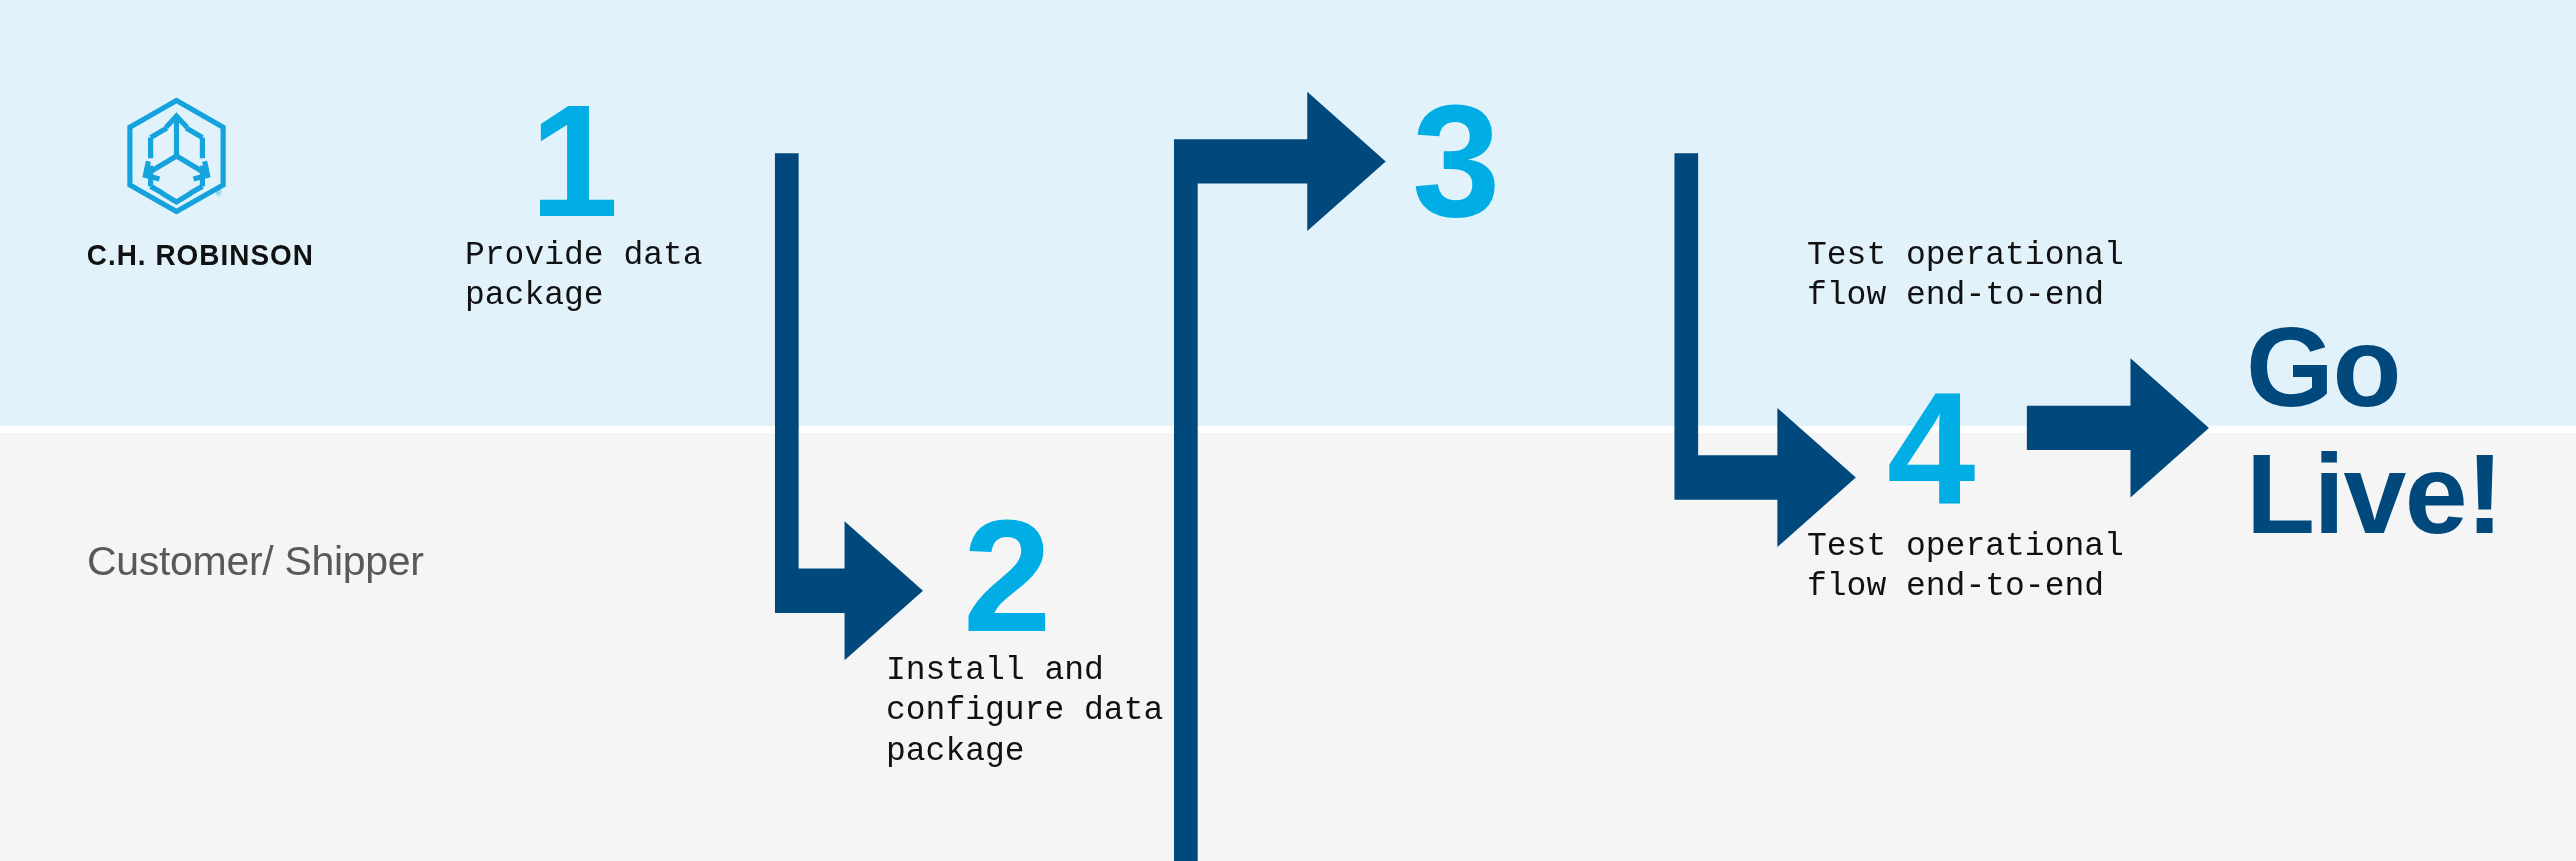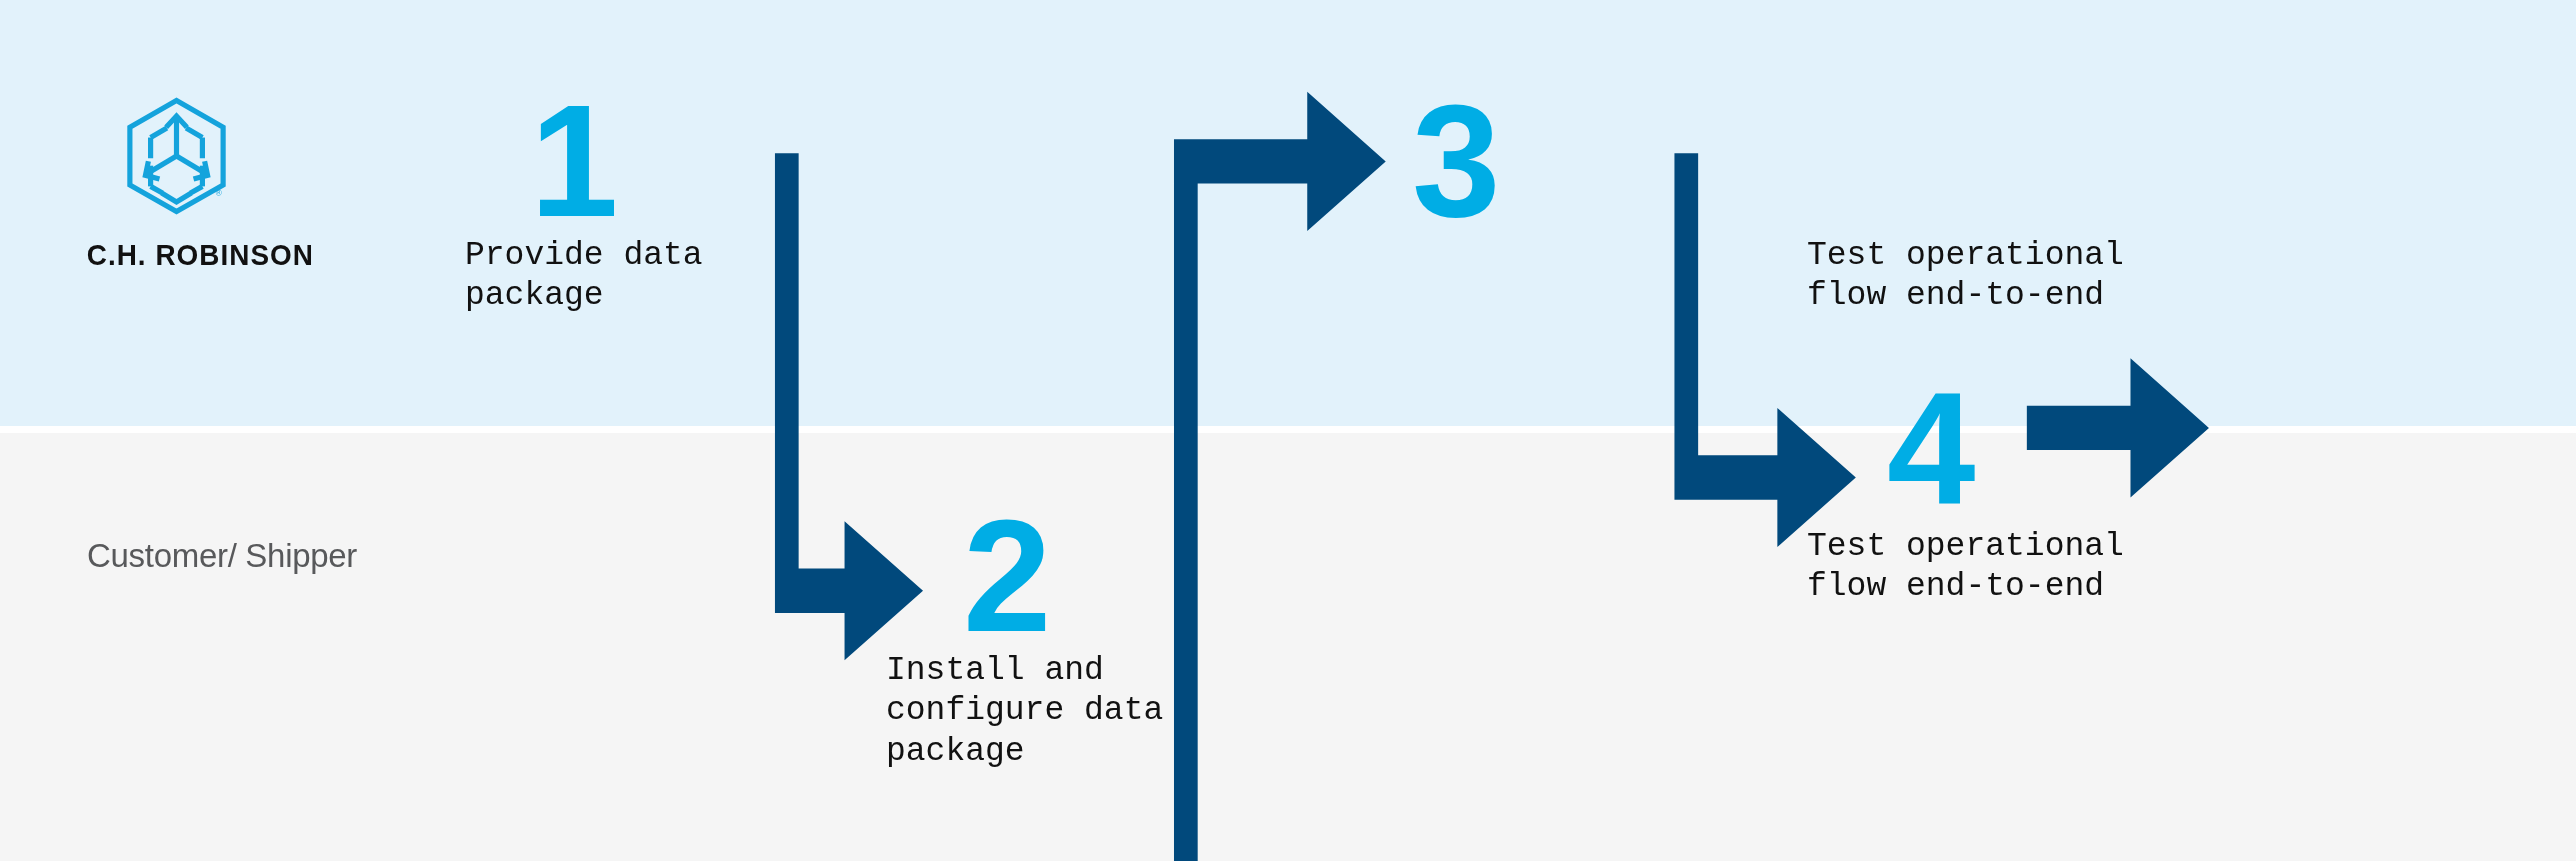--- a/index.html
+++ b/index.html
@@ -59,21 +59,21 @@
     color: #111111;
     transform: scaleX(0.93);
     white-space: nowrap;
   }
   
   .lane-label {
     position: absolute;
     left: 87px;
     top: 535px;
     font-family: "Liberation Sans", sans-serif;
-    font-size: 33px;
+    font-size: 41px;
     line-height: 1.28;
     color: #58595b;
     font-weight: 400;
     letter-spacing: -0.3px;
   }
   
   .step-num {
     position: absolute;
     font-family: "Liberation Sans", sans-serif;
     font-weight: bold;
@@ -213,15 +213,17 @@
 package</div>
 
   <div class="step-num" style="left:1412px; top:82px;">3</div>
 
   <div class="step-caption" style="left:1807px; top:236px;">Test operational
 flow end-to-end</div>
   <div class="step-num" style="left:1887px; top:369px;">4</div>
   <div class="step-caption" style="left:1807px; top:527px;">Test operational
 flow end-to-end</div>
 
+  <div class="go-live">Go
+Live!</div>
 
 </div>
 
 
 </body></html>

